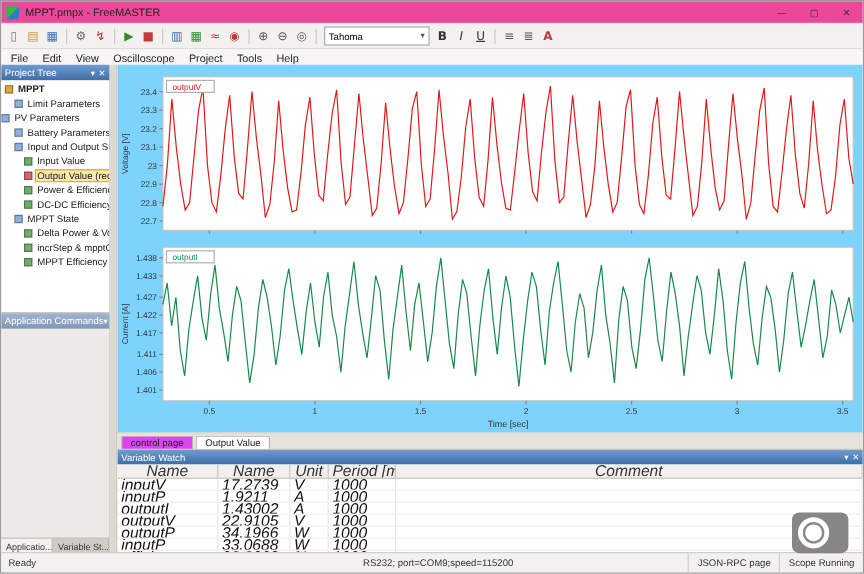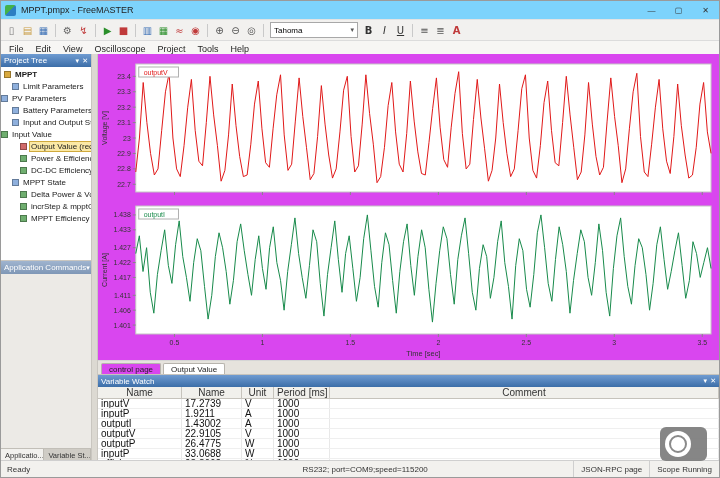--- a/index.html
+++ b/index.html
@@ -1,20 +1,20 @@
 <!DOCTYPE html>
 <html><head>
 <meta charset="utf-8">
 <style>
   html,body{margin:0;padding:0;}
   body{width:720px;height:478px;overflow:hidden;background:#fff;font-family:"Liberation Sans",sans-serif;}
   .app{position:relative;width:720px;height:478px;background:#f0f0f0;border:1px solid #9a9a9a;box-sizing:border-box;overflow:hidden;}
 
   
-  .titlebar{height:18px;background:#7dd3fc;border-bottom:1px solid #e3e3e3;display:flex;align-items:center;}
+  .titlebar{height:18px;background:#ec4899;border-bottom:1px solid #e3e3e3;display:flex;align-items:center;}
   .app-icon{width:11px;height:11px;margin:0 5px 0 4px;background:linear-gradient(135deg,#43b14b 0 50%,#2b7fc2 50% 100%);border-radius:2px;flex:none;}
   .title-text{font-size:9px;color:#222;white-space:nowrap;}
   .win-buttons{margin-left:auto;display:flex;height:100%;}
   .win-btn{width:27px;height:100%;display:flex;align-items:center;justify-content:center;font-size:8px;color:#333;}
 
   
   .toolbar{height:20px;background:#f2f1ef;border-bottom:1px solid #dcdcdc;display:flex;align-items:center;padding:0 3px;gap:1px;}
   .tb-icon{width:15px;height:15px;font-size:10px;line-height:15px;text-align:center;border-radius:2px;font-family:"DejaVu Sans",sans-serif;cursor:default;}
   .tb-sep{width:1px;height:13px;background:#c9c9c9;margin:0 3px;flex:none;}
   .tb-combo{width:80px;height:14px;background:#fff;border:1px solid #a8a8a8;font-size:8px;display:flex;align-items:center;justify-content:space-between;padding:0 3px;margin:0 2px;}
@@ -37,31 +37,31 @@
   .tree-item .label{padding:0 1px;border:1px solid transparent;}
   .tree-item.selected .label{background:#fbe9a6;border:1px solid #cfa93d;}
   .app-commands-body{flex:1;background:#eceae6;}
   .panel-tabs{height:12px;flex:none;display:flex;background:#dedbd4;border-top:1px solid #c2bfb8;font-size:7.5px;color:#333;}
   .panel-tab{padding:0 4px;display:flex;align-items:center;border-right:1px solid #bdbab3;background:#cfccc5;white-space:nowrap;overflow:hidden;}
   .panel-tab.active{background:#f2f1ee;}
 
   .splitter{width:5px;flex:none;background:#dcd9d2;border-right:1px solid #c9c6c0;}
 
   .right-area{flex:1;min-width:0;display:flex;flex-direction:column;background:#fff;}
-  .scope-area{height:306px;flex:none;background:#d946ef;border-bottom:1px solid #d5d5d5;position:relative;}
+  .scope-area{height:306px;flex:none;background:#7dd3fc;border-bottom:1px solid #d5d5d5;position:relative;}
   .scope-area svg{position:absolute;inset:0;width:100%;height:100%;}
   svg text{font-family:"Liberation Sans",sans-serif;}
 
   .scope-tabs{height:13px;flex:none;background:#e6e3dd;display:flex;align-items:flex-end;padding-left:3px;border-bottom:1px solid #c6c3bc;font-size:8px;color:#222;}
   .scope-tab{padding:1px 7px 0 7px;border:1px solid #b7b4ad;border-bottom:none;background:#d946ef;margin-right:2px;border-radius:2px 2px 0 0;white-space:nowrap;}
   .scope-tab.active{background:#fff;}
 
   .watch-panel{flex:1;display:flex;flex-direction:column;background:#fff;min-height:0;}
   .watch-header{height:12px;}
-  .watch-table{flex:1;font-size:10px;color:#111;overflow:hidden;}
+  .watch-table{flex:1;font-size:13px;color:#111;overflow:hidden;font-style:italic;}
   .watch-row{display:grid;grid-template-columns:84px 60px 32px 56px 1fr;height:9px;line-height:9px;border-bottom:1px solid #efefef;}
   .watch-row.header{height:11px;line-height:11px;background:#f1f0ec;border-bottom:1px solid #c6c3bc;}
   .watch-row.header .cell{border-right:1px solid #c6c3bc;text-align:center;color:#333;}
   .cell{padding:0 3px;border-right:1px solid #e8e8e8;overflow:hidden;white-space:nowrap;}
 
   
   .statusbar{position:absolute;left:0;right:0;bottom:0;height:16px;background:#f2f1ee;border-top:1px solid #cfcfcf;display:flex;align-items:center;font-size:8px;color:#333;}
   .sb-ready{width:150px;padding-left:6px;flex:none;}
   .sb-conn{flex:1;text-align:center;}
   .sb-right{display:flex;height:100%;align-items:center;flex:none;}
@@ -155,21 +155,21 @@
             <span class="label">PV Parameters</span>
           </div>
           <div class="tree-item" style="padding-left: 11px;">
             <span class="tree-icon" style="background: rgb(143, 176, 221);"></span>
             <span class="label">Battery Parameters</span>
           </div>
           <div class="tree-item" style="padding-left: 11px;">
             <span class="tree-icon" style="background: rgb(143, 176, 221);"></span>
             <span class="label">Input and Output State</span>
           </div>
-          <div class="tree-item" style="">
+          <div class="tree-item" style="padding-left: 19px;">
             <span class="tree-icon" style="background: rgb(111, 174, 111);"></span>
             <span class="label">Input Value</span>
           </div>
           <div class="tree-item selected" style="padding-left: 19px;">
             <span class="tree-icon" style="background: rgb(208, 106, 106);"></span>
             <span class="label">Output Value (recording)</span>
           </div>
           <div class="tree-item" style="padding-left: 19px;">
             <span class="tree-icon" style="background: rgb(111, 174, 111);"></span>
             <span class="label">Power &amp; Efficiency</span>
@@ -323,21 +323,21 @@
             </div>
             <div class="watch-row">
               <div class="cell">outputV</div>
               <div class="cell">22.9105</div>
               <div class="cell">V</div>
               <div class="cell">1000</div>
               <div class="cell"></div>
             </div>
             <div class="watch-row">
               <div class="cell">outputP</div>
-              <div class="cell">26.4775</div>
+              <div class="cell">34.1966</div>
               <div class="cell">W</div>
               <div class="cell">1000</div>
               <div class="cell"></div>
             </div>
             <div class="watch-row">
               <div class="cell">inputP</div>
               <div class="cell">33.0688</div>
               <div class="cell">W</div>
               <div class="cell">1000</div>
               <div class="cell"></div>

